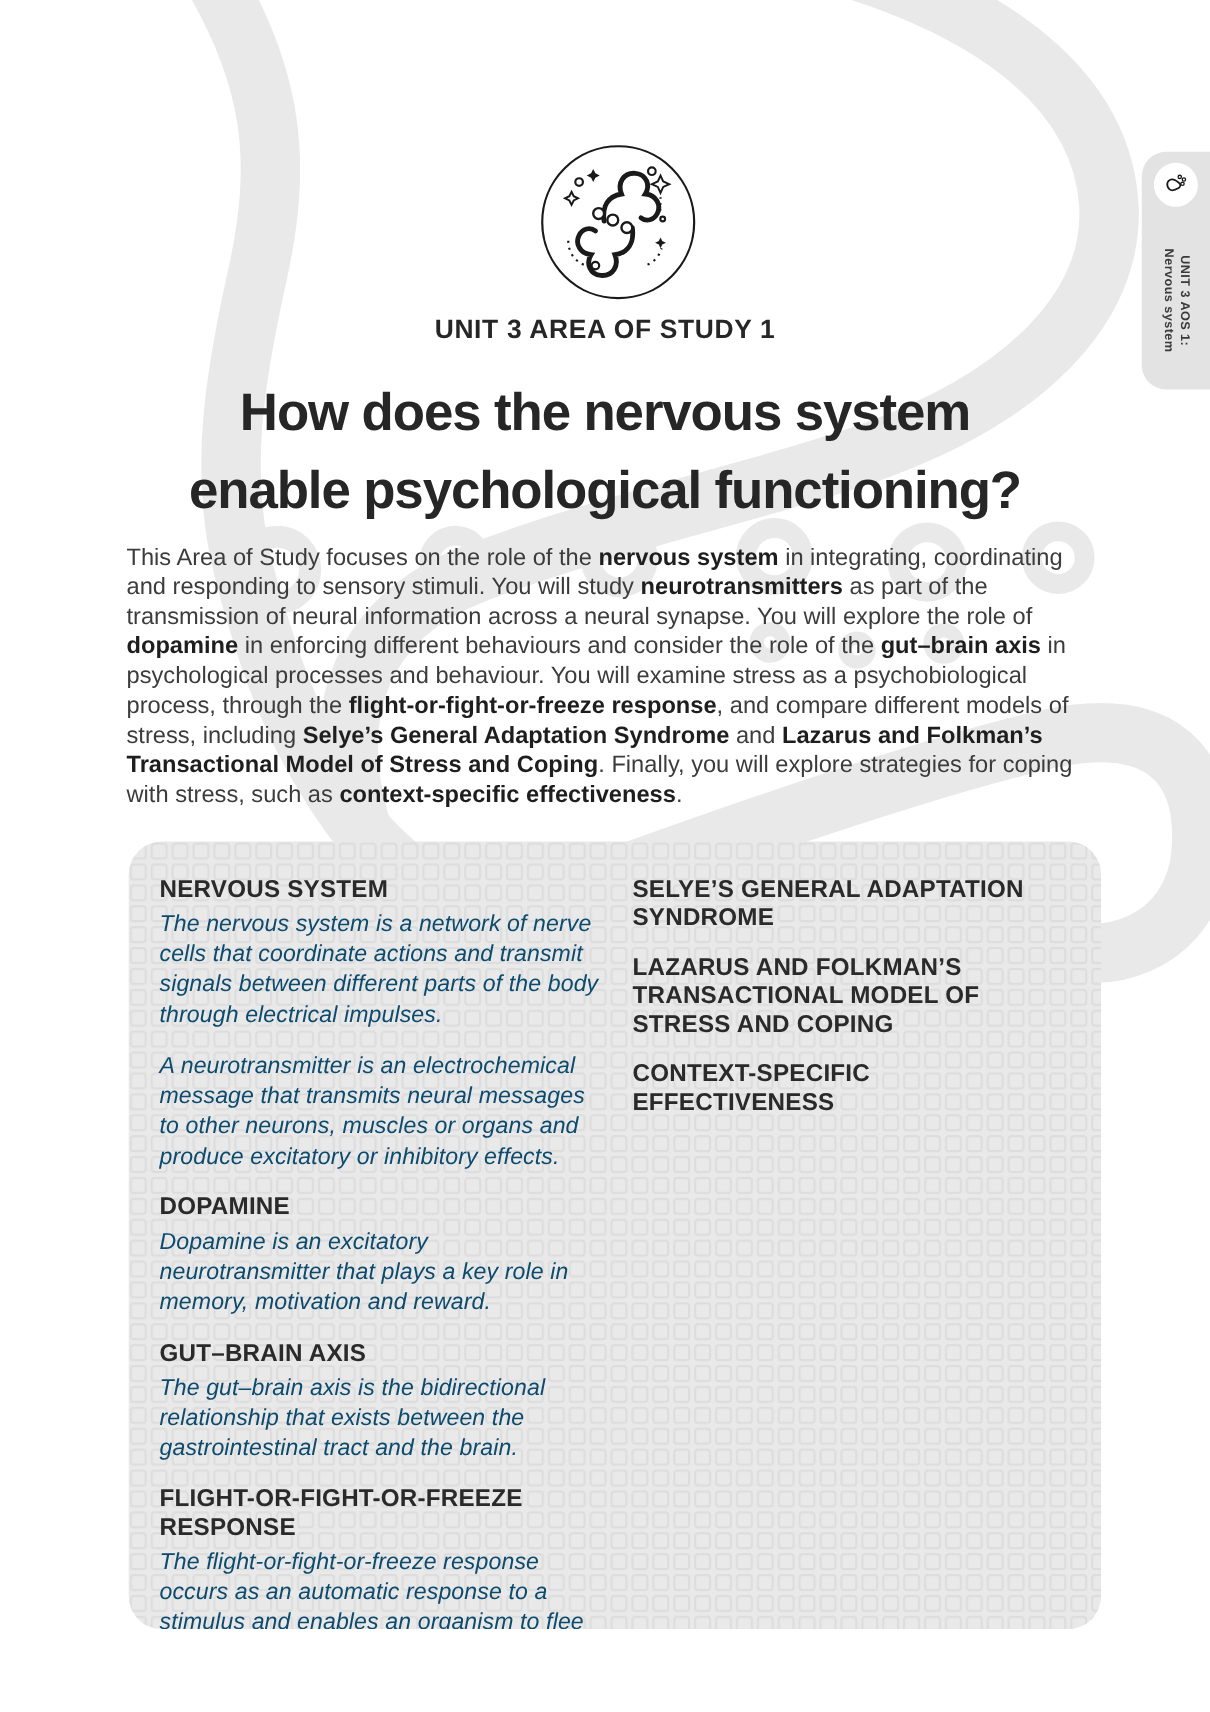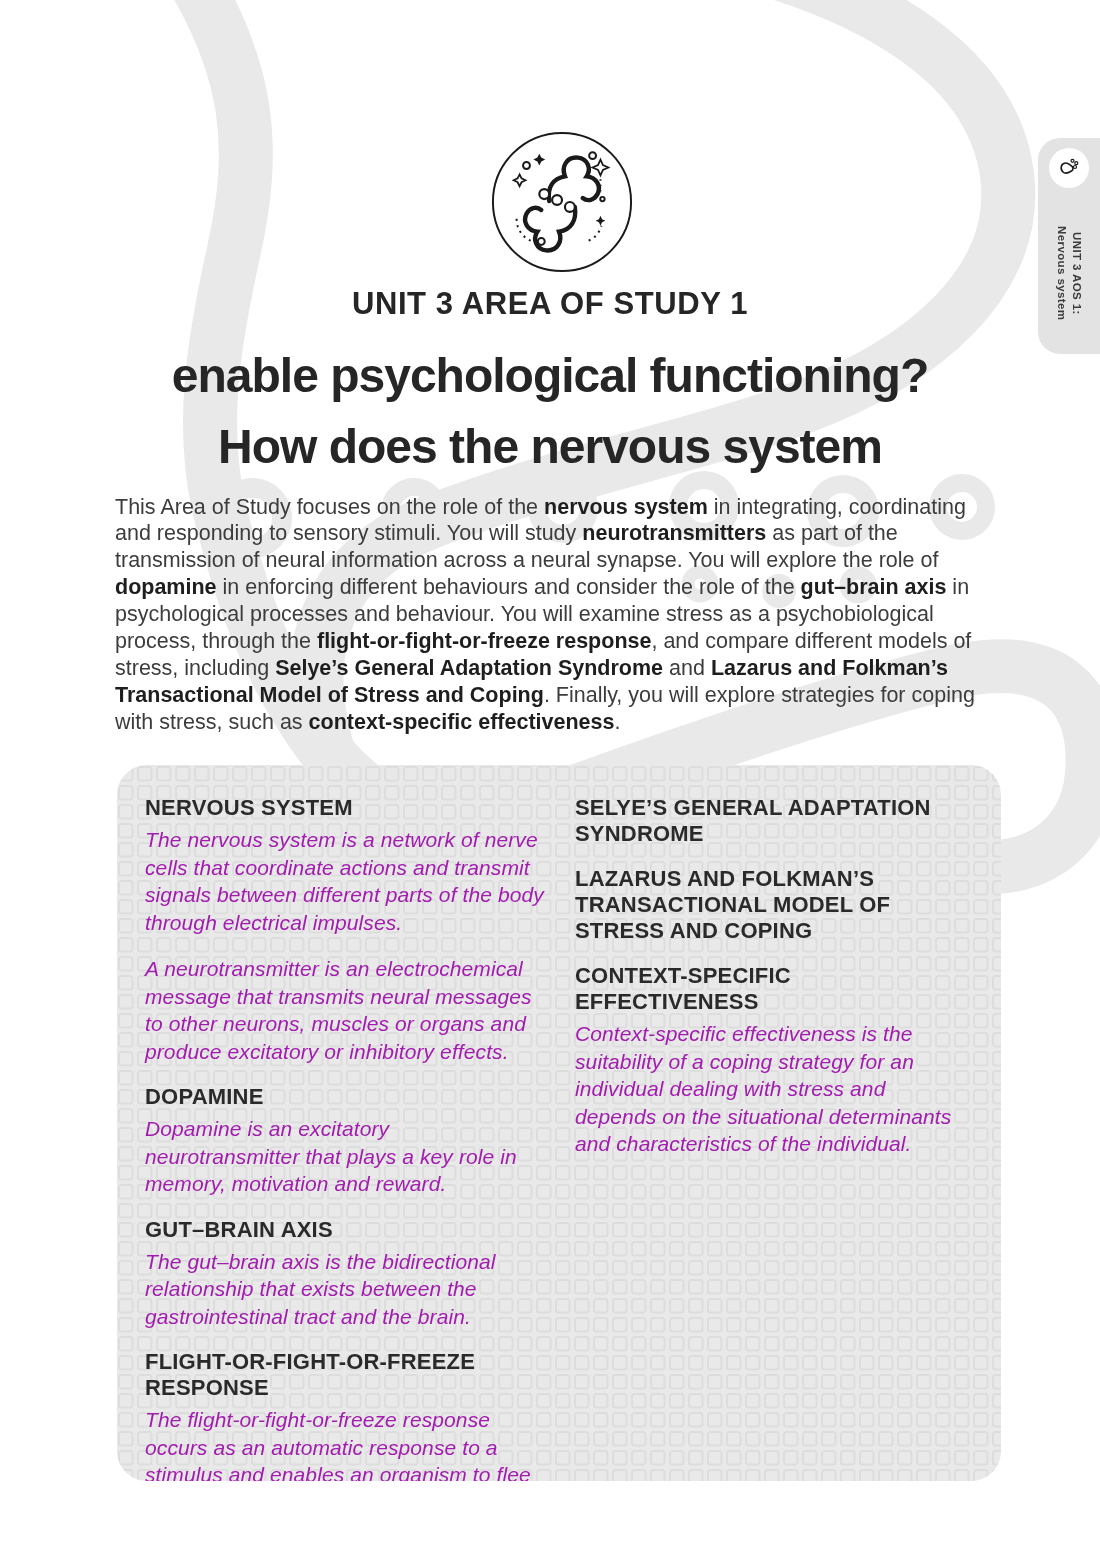--- a/index.html
+++ b/index.html
@@ -4,21 +4,21 @@
 <style>
   html,body{margin:0;padding:0;background:#ffffff;}
   .canvas{
     position:relative;width:1100px;height:1556px;background:#ffffff;
     overflow:hidden;font-family:"Liberation Sans",sans-serif;margin:0 auto;
   }
   .bg-decor{position:absolute;inset:0;z-index:0;}
   .header-icon{position:absolute;left:488px;top:128px;width:148px;height:148px;z-index:2;}
   .unit-label{
     position:absolute;left:0;right:0;top:286px;text-align:center;
-    font-size:31px;font-weight:800;letter-spacing:.6px;color:#262626;z-index:2;
+    font-size:24px;font-weight:800;letter-spacing:.6px;color:#262626;z-index:2;
   }
   .main-title{
     position:absolute;left:0;right:0;top:340px;text-align:center;
     font-size:48px;font-weight:800;line-height:71px;letter-spacing:-1px;
     color:#262626;z-index:2;
   }
   .intro{
     position:absolute;left:115px;top:472px;width:884px;
     font-size:21.5px;line-height:26.9px;color:#3c3c3c;z-index:2;
   }
@@ -32,21 +32,21 @@
     position:relative;display:flex;gap:28px;padding:30px 26px 0 28px;z-index:1;
   }
   .col-left{width:402px;flex:none;}
   .col-right{width:392px;flex:none;}
   .entry{margin-bottom:19px;}
   .term{
     font-size:22px;font-weight:800;letter-spacing:.2px;line-height:26px;
     color:#2a2a2a;margin-bottom:5px;
   }
   .definition{
-    font-size:21px;font-style:italic;line-height:27.5px;color:#a21caf;
+    font-size:21px;font-style:italic;line-height:27.5px;color:#0c4a6e;
     letter-spacing:.1px;
   }
   .side-tab{
     position:absolute;right:0;top:138px;width:62px;height:216px;
     background:#e3e3e3;border-radius:22px 0 0 22px;z-index:4;
   }
   .tab-circle{
     position:absolute;top:10px;left:11px;width:40px;height:40px;background:#ffffff;
     border-radius:50%;display:flex;align-items:center;justify-content:center;
   }
@@ -102,22 +102,22 @@
       <path d="M 102 114 C 108 112 113 106 115 99" stroke-dasharray="2 4.5"></path>
     </g>
     <g fill="#1a1a1a" stroke="none">
       <path d="M 52 26 L 54 30 L 58 32 L 54 34 L 52 38 L 50 34 L 46 32 L 50 30 Z"></path>
       <path d="M 114 89 L 115.6 92.4 L 119 94 L 115.6 95.6 L 114 99 L 112.4 95.6 L 109 94 L 112.4 92.4 Z"></path>
     </g>
   </svg>
 
   <div class="unit-label">UNIT 3 AREA OF STUDY 1</div>
   <div class="main-title">
+    <div>How does the nervous system</div>
     <div>enable psychological functioning?</div>
-    <div>How does the nervous system</div>
   </div>
 
   <p class="intro"><span>This Area of Study focuses on the role of the </span><span class="b">nervous system</span><span> in integrating, coordinating and responding to sensory stimuli. You will study </span><span class="b">neurotransmitters</span><span> as part of the transmission of neural information across a neural synapse. You will explore the role of </span><span class="b">dopamine</span><span> in enforcing different behaviours and consider the role of the </span><span class="b">gut–brain axis</span><span> in psychological processes and behaviour. You will examine stress as a psychobiological process, through the </span><span class="b">flight-or-fight-or-freeze response</span><span>, and compare different models of stress, including </span><span class="b">Selye’s General Adaptation Syndrome</span><span> and </span><span class="b">Lazarus and Folkman’s Transactional Model of Stress and Coping</span><span>. Finally, you will explore strategies for coping with stress, such as </span><span class="b">context-specific effectiveness</span><span>.</span></p>
 
   <div class="glossary-box">
     <svg class="box-pattern" width="100%" height="100%" aria-hidden="true">
       <defs>
         <pattern id="sqpat" width="19" height="19" patternUnits="userSpaceOnUse">
           <rect x="2" y="2" width="13.5" height="13.5" rx="2.5" fill="none" stroke="#dddddd" stroke-width="2"></rect>
         </pattern>
@@ -154,21 +154,20 @@
   <div class="entry">
     <div class="term">SELYE’S GENERAL ADAPTATION SYNDROME</div>
   </div>
 
   <div class="entry">
     <div class="term">LAZARUS AND FOLKMAN’S TRANSACTIONAL MODEL OF STRESS AND COPING</div>
   </div>
 
   <div class="entry">
     <div class="term">CONTEXT-SPECIFIC EFFECTIVENESS</div>
-    <div class="definition">Context-specific effectiveness is the suitability of a coping strategy for an individual dealing with stress and depends on the situational determinants and characteristics of the individual.</div>
   </div>
 </div>
     </div>
   </div>
 
   <div class="side-tab">
     <div class="tab-circle">
       <svg width="26" height="26" viewBox="0 0 26 26" aria-hidden="true">
         <path d="M 7 17 C 4 14 4.5 8.5 9.5 8 C 12.5 7.7 13.5 10 15.5 11 C 17.5 12 17.5 15 15.5 16 C 12.5 17.8 9 19 7 17 Z" fill="none" stroke="#1a1a1a" stroke-width="1.6" stroke-linejoin="round"></path>
         <circle cx="16.5" cy="5.8" r="1.5" fill="none" stroke="#1a1a1a" stroke-width="1.2"></circle>

